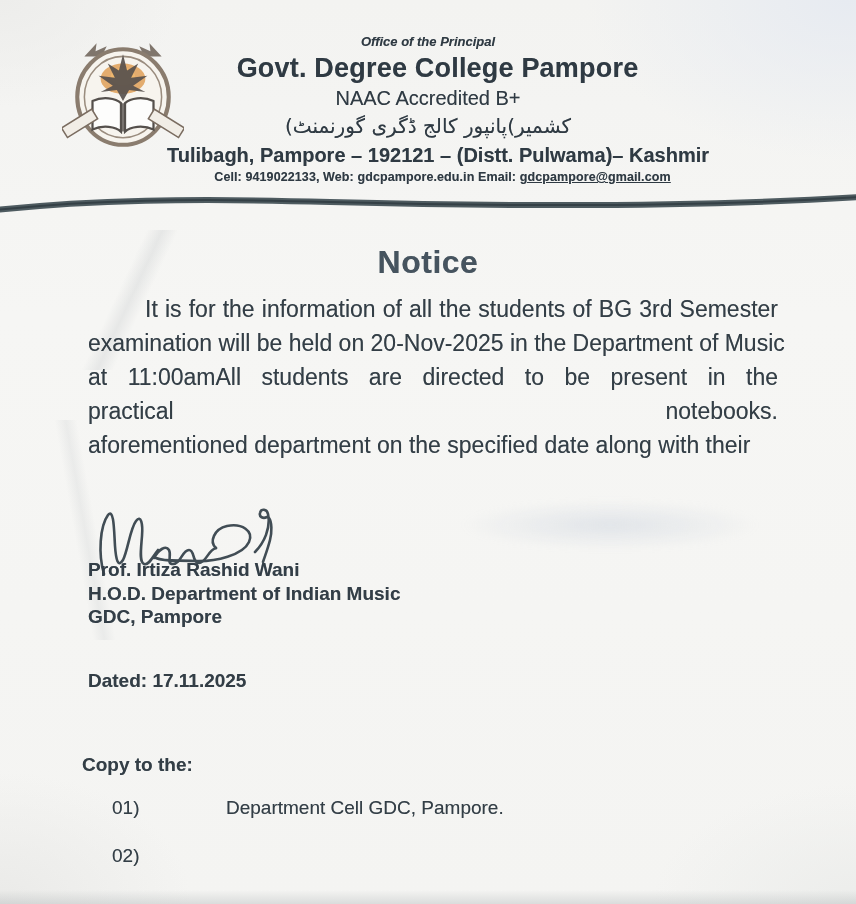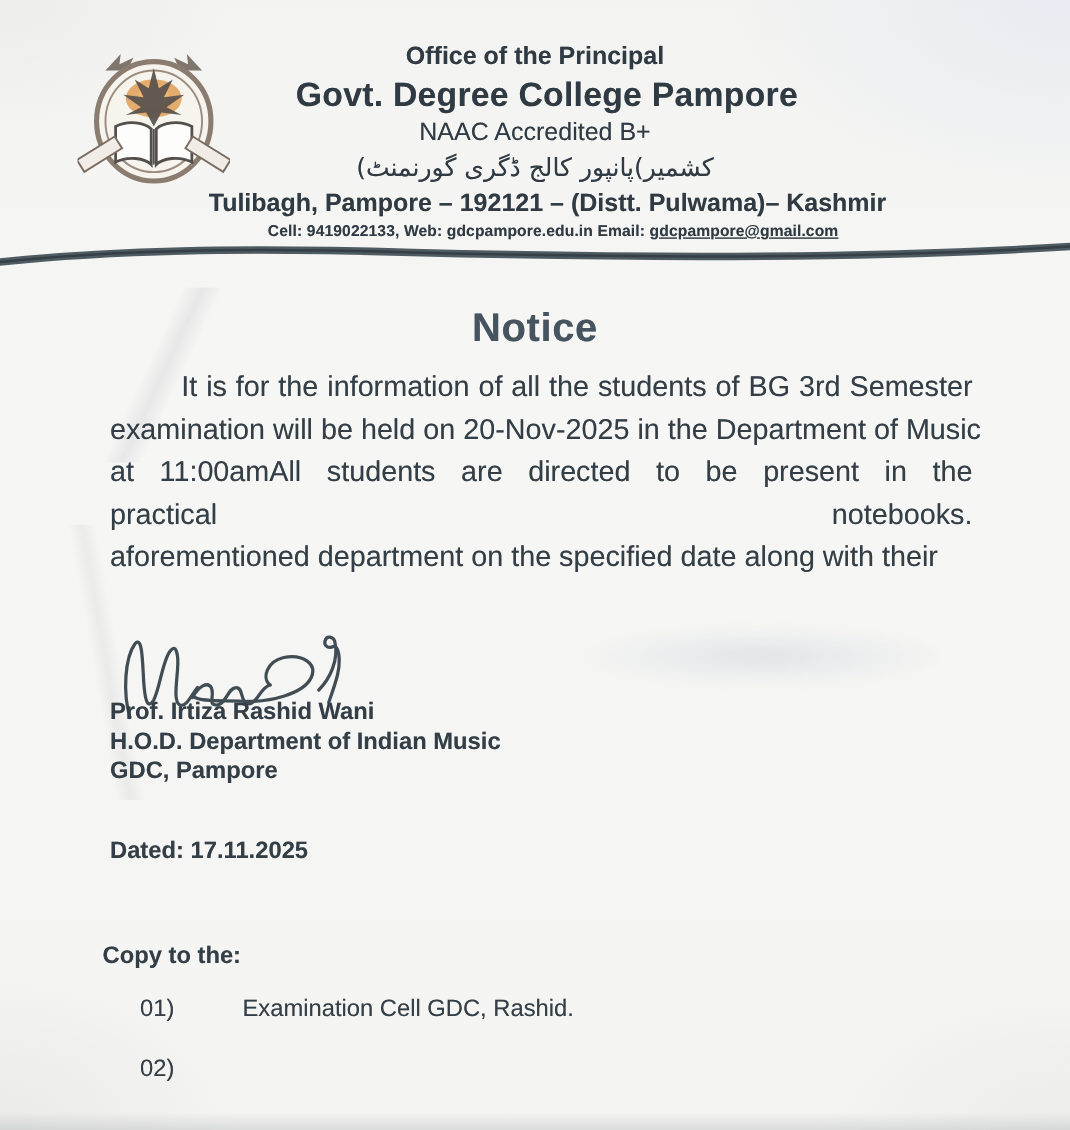--- a/index.html
+++ b/index.html
@@ -29,21 +29,21 @@
   .crease-2 { left: 10px; top: 420px; width: 150px; height: 220px;
     background: linear-gradient(80deg, transparent 44%, rgba(175,180,184,0.16) 50%, transparent 56%); }
   .ghost-smudge { left: 460px; top: 500px; width: 300px; height: 50px;
     background: radial-gradient(ellipse at center, rgba(188,198,214,0.35), transparent 70%);
     filter: blur(3px); }
   .bottom-shade { left: 0; bottom: 0; width: 100%; height: 14px;
     background: linear-gradient(180deg, transparent, rgba(170,176,178,0.35)); }
 
   
   .header { position: absolute; top: 34px; left: 0; width: 100%; text-align: center; color: #2f3a43; }
-  .office-line { font-size: 20px; font-weight: bold; }
+  .office-line { font-size: 13px; font-weight: bold; font-style: italic; }
   .college-name { font-size: 27px; font-weight: bold; margin-top: 4px; letter-spacing: 0.2px; padding-left: 19px; }
   .naac-line { font-size: 20px; margin-top: 3px; }
   .urdu-line { font-family: "DejaVu Sans", sans-serif; font-size: 20px; margin-top: 4px; direction: ltr; }
   .address-line { font-size: 20px; font-weight: bold; margin-top: 6px; padding-left: 20px; }
   .contact-line { font-size: 12.5px; font-weight: bold; margin-top: 3px; letter-spacing: 0.1px; padding-left: 29px; }
   .contact-line .email { text-decoration: underline; }
 
   .logo { position: absolute; left: 62px; top: 38px; width: 122px; height: 112px; }
 
   .rule-svg { position: absolute; top: 192px; left: 0; width: 856px; height: 26px; }
@@ -60,21 +60,21 @@
 
   
   .sig-svg { position: absolute; top: 502px; left: 92px; width: 200px; height: 82px; }
   .sig-block { position: absolute; top: 558px; left: 88px;
     font-size: 19px; font-weight: bold; line-height: 23.5px; color: #333e47; }
 
   .dated-line { position: absolute; top: 670px; left: 88px; font-size: 19px; font-weight: bold; }
 
   .copy-heading { position: absolute; top: 754px; left: 82px; font-size: 19px; font-weight: bold; }
   .copy-items { position: absolute; top: 797px; left: 112px; font-size: 19px; }
-  .copy-item { display: flex; margin-bottom: 26px; }
+  .copy-item { display: flex; margin-bottom: 26px; gap: 32px; }
   .copy-num { width: 82px; flex: none; }
 </style>
 </head>
 <body>
 
 <div class="paper">
 
   <div class="crease crease-1"></div>
   <div class="crease crease-2"></div>
   <div class="crease ghost-smudge"></div>
@@ -138,20 +138,20 @@
     <div>H.O.D. Department of Indian Music</div>
     <div>GDC, Pampore</div>
   </div>
 
   <div class="dated-line">Dated: 17.11.2025</div>
 
   <div class="copy-heading">Copy to the:</div>
   <div class="copy-items">
     <div class="copy-item">
       <span class="copy-num">01)</span>
-      <span class="copy-text">Examination Cell GDC, Rashid.</span>
+      <span class="copy-text">Department Cell GDC, Pampore.</span>
     </div>
     <div class="copy-item">
       <span class="copy-num">02)</span>
     </div>
   </div>
 
 </div>
 
 </body></html>

